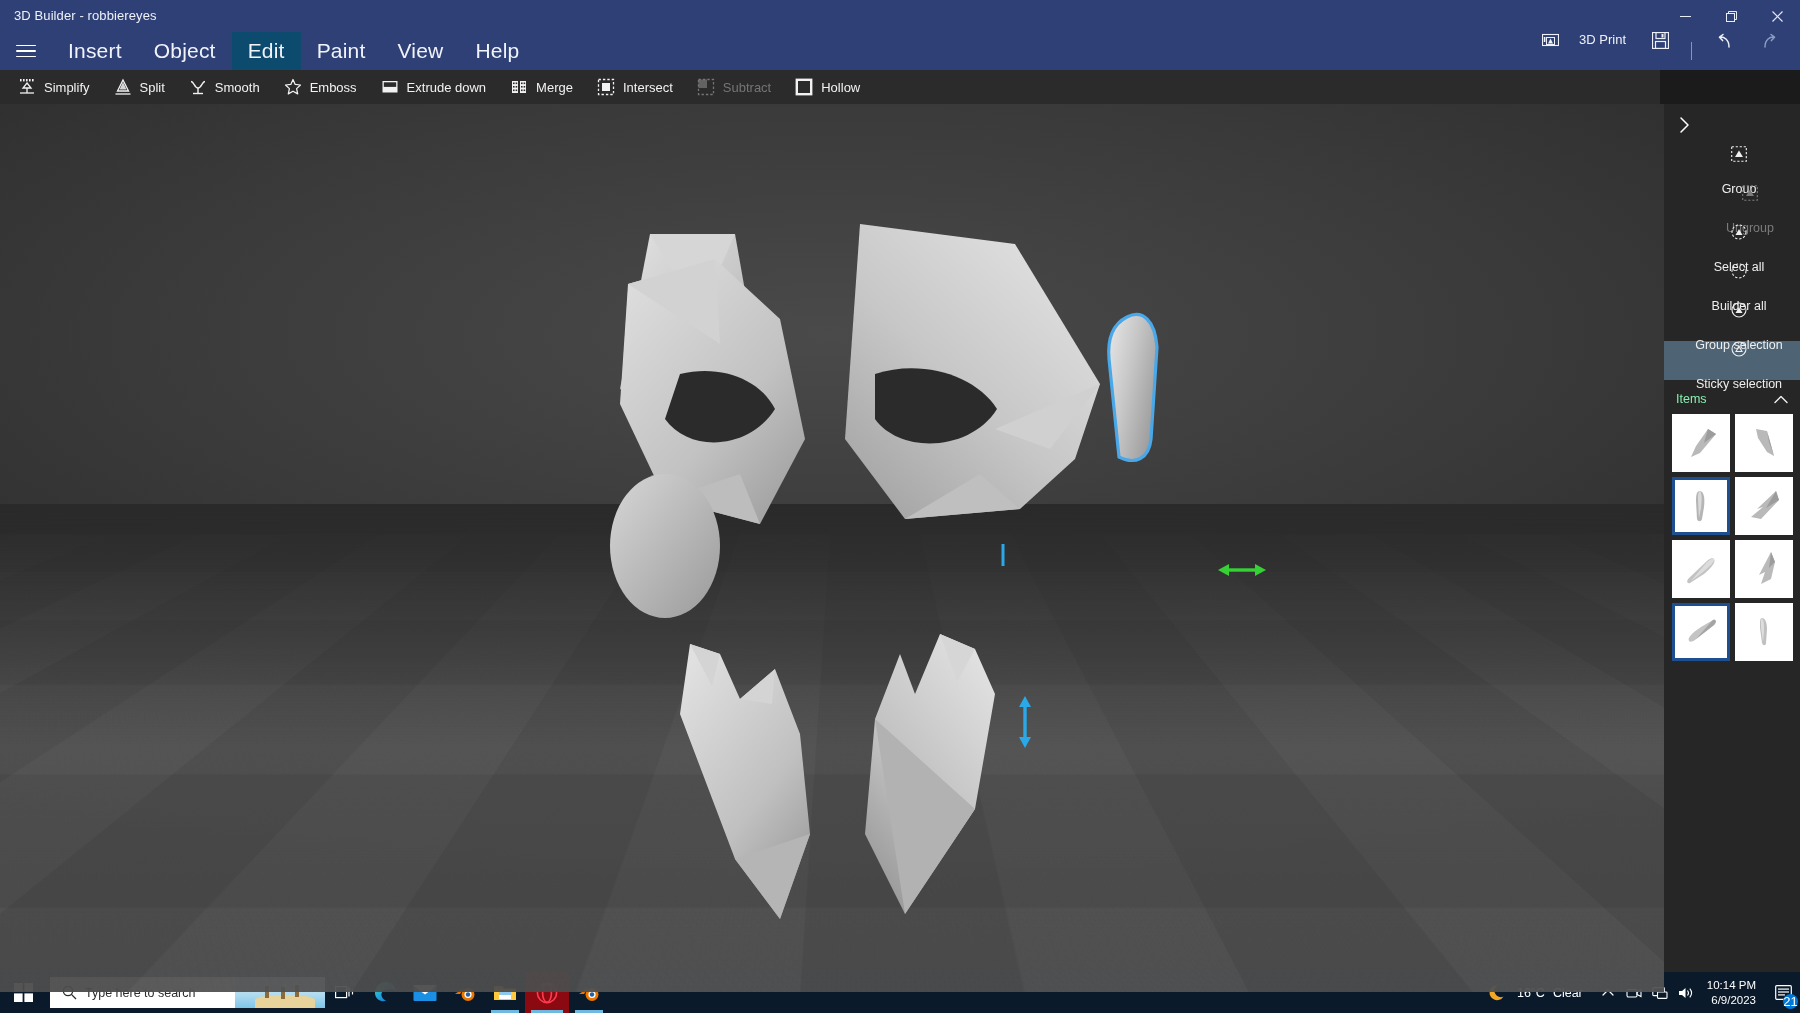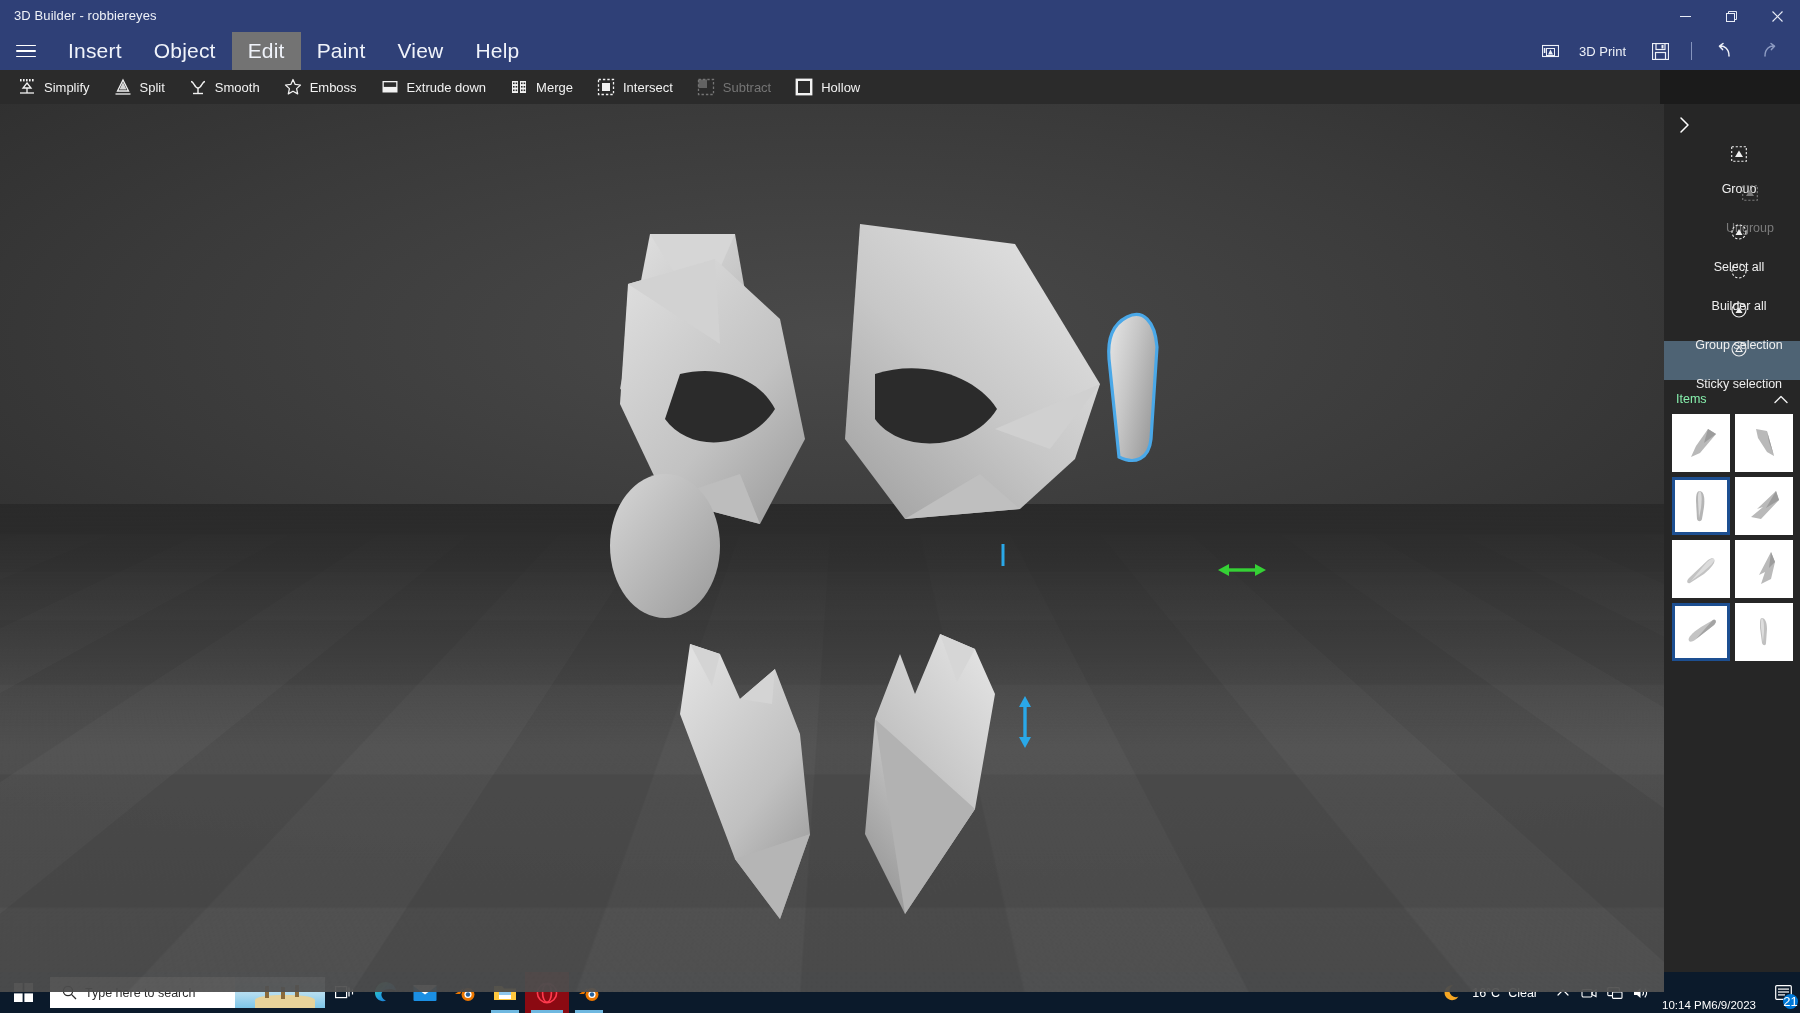--- a/index.html
+++ b/index.html
@@ -37,28 +37,28 @@
     width: 52px; display: flex; align-items: center; justify-content: center;
     cursor: pointer;
   }
   .hamb .bars { width: 20px; }
   .hamb .bars i { display: block; height: 1.6px; background: #fff; margin: 4px 0; border-radius: 1px; }
   .menuitem {
     display: flex; align-items: center; padding: 0 16px;
     color: #f0f3fa; font-size: 21px; font-weight: 400; cursor: pointer;
     letter-spacing: .2px;
   }
-  .menuitem.active { background: #737373; }
+  .menuitem.active { background: #0c4a6e; }
 
   .ribbon-right {
     position: absolute; right: 8px; top: 0; height: 38px;
     display: flex; align-items: center; gap: 2px;
   }
   .rbtn {
-    height: 38px; display: flex; align-items: center; gap: 20px;
+    height: 38px; display: flex; align-items: flex-start; gap: 20px;
     padding: 0 12px; color: #eef1f8; font-size: 13px; cursor: pointer;
   }
   .rbtn.disabled { color: #8d9bc2; }
   .rsep { width: 1px; height: 18px; background: #8594bd; margin: 0 8px; }
 
   
   .toolstrip {
     position: absolute; left: 0; top: 70px; width: 1660px; height: 34px;
     background: #2b2b2b; display: flex; align-items: center; padding-left: 6px;
   }
@@ -179,21 +179,21 @@
   .tray { margin-left: auto; display: flex; align-items: center; height: 41px; }
   .tray .weather {
     display: flex; align-items: center; gap: 8px; padding: 0 12px; height: 41px;
     color: #fff; font-size: 12.5px; cursor: pointer;
   }
   .tray .ticon2 {
     width: 26px; height: 41px; display: flex; align-items: center; justify-content: center;
     color: #fff; cursor: pointer;
   }
   .tray .clock {
-    display: flex; flex-direction: row; align-items: flex-end; justify-content: center;
+    display: flex; flex-direction: column; align-items: flex-end; justify-content: center;
     height: 41px; padding: 0 10px 0 8px; color: #fff; font-size: 11.5px; line-height: 15px;
     cursor: pointer;
   }
   .tray .notif {
     width: 34px; height: 41px; display: flex; align-items: center; justify-content: center;
     position: relative; cursor: pointer;
   }
   .notif .badge {
     position: absolute; right: 2px; bottom: 4px;
     background: #0078d7; color: #fff; font-size: 13px; border-radius: 50%;

